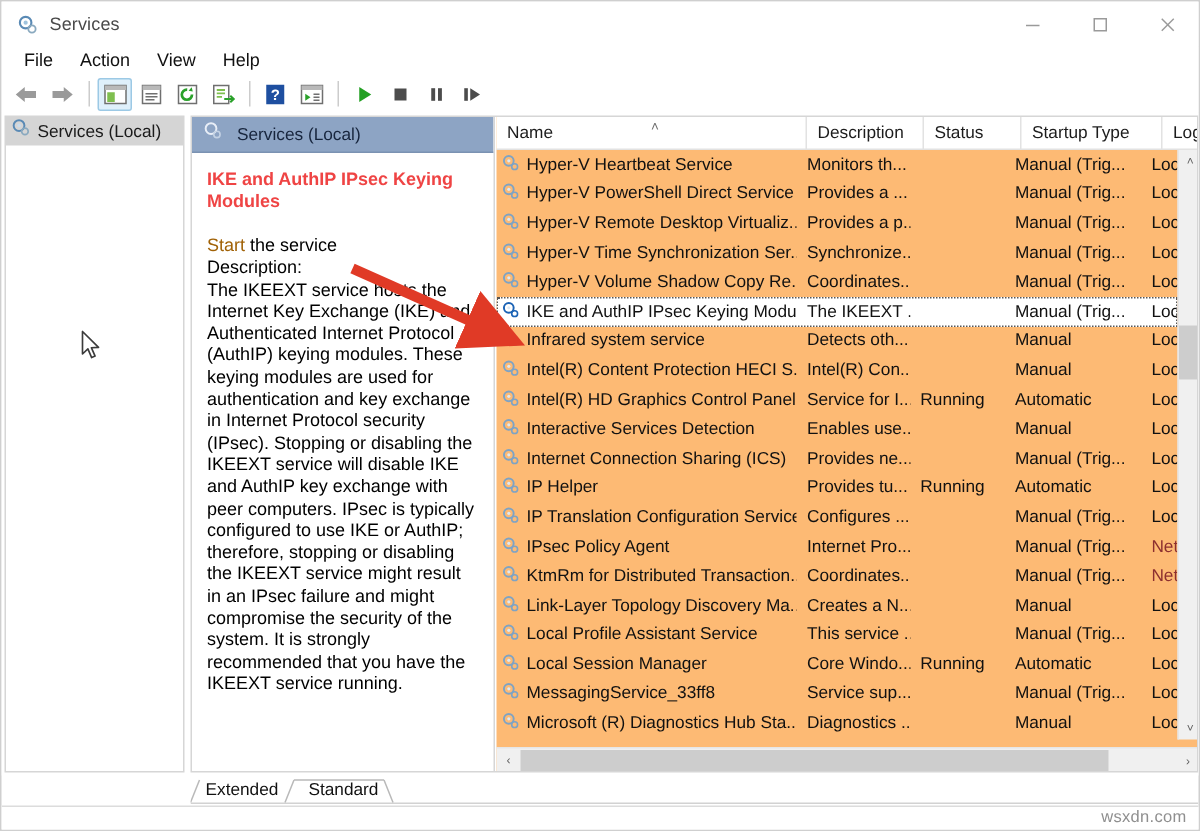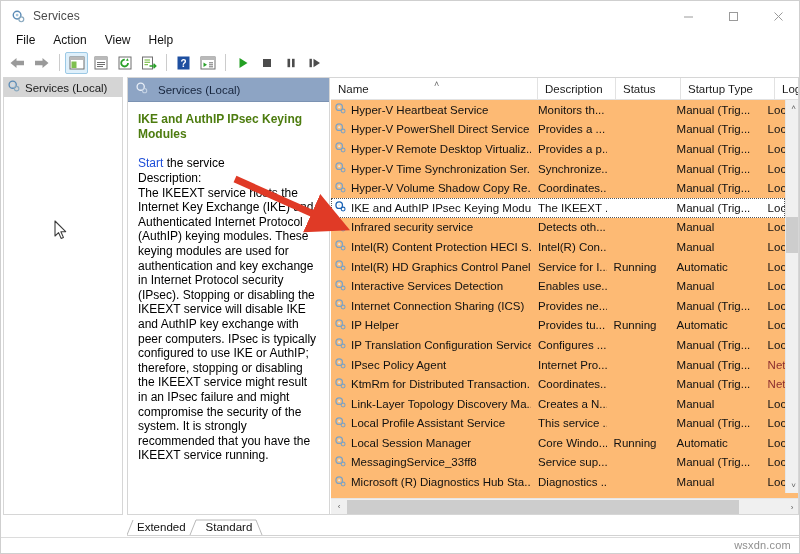--- a/index.html
+++ b/index.html
@@ -125,28 +125,28 @@
     height: 24px; background: #8da4c4;
     display: flex; align-items: center;
     padding-left: 7px;
     border-bottom: 1px solid #7b92b2;
   }
   .det-head .lbl {
     font-size: 11.5px; color: #17253d; margin-left: 9px;
   }
   .det-body { padding: 10px 10px 0 10px; }
   .svc-title {
-    font-size: 12px; font-weight: bold; color: #4d7c0f;
+    font-size: 12px; font-weight: bold; color: #ef4444;
     line-height: 15px;
   }
   .svc-action {
     margin-top: 14px; font-size: 12px; color: #000; line-height: 15px;
   }
   .svc-action a {
-    color: #1d4ed8; cursor: pointer;
+    color: #a16207; cursor: pointer;
   }
   .svc-desc {
     font-size: 12px; color: #000; line-height: 14.6px;
   }
 
   
   .listwrap {
     position: absolute; left: 203px; top: 0;
     width: 469px; height: 436px;
     background: #fdba74;
@@ -530,21 +530,21 @@
               <div class="cell" style="width: 94px;">Manual (Trig...</div>
               <div class="cell" style="width: 25px;">Loc</div>
             </div>
             <div class="row">
               <div class="cell c-name" style="width: 207px;">
                 <span><svg width="13" height="13" viewBox="0 0 16 16">
                     <circle cx="6.4" cy="6.4" r="4.0" fill="none" stroke="#7ea3c4" stroke-width="1.6"></circle>
                     <circle cx="6.4" cy="6.4" r="1.3" fill="#dceaf6"></circle>
                     <circle cx="11.2" cy="11.2" r="2.4" fill="none" stroke="#7ea3c4" stroke-width="1.3"></circle>
                   </svg></span>
-                <span class="nm">Infrared security service</span>
+                <span class="nm">Infrared system service</span>
               </div>
               <div class="cell" style="width: 78px;">Detects oth...</div>
               <div class="cell" style="width: 65px;"></div>
               <div class="cell" style="width: 94px;">Manual</div>
               <div class="cell" style="width: 25px;">Loc</div>
             </div>
             <div class="row">
               <div class="cell c-name" style="width: 207px;">
                 <span><svg width="13" height="13" viewBox="0 0 16 16">
                     <circle cx="6.4" cy="6.4" r="4.0" fill="none" stroke="#7ea3c4" stroke-width="1.6"></circle>

